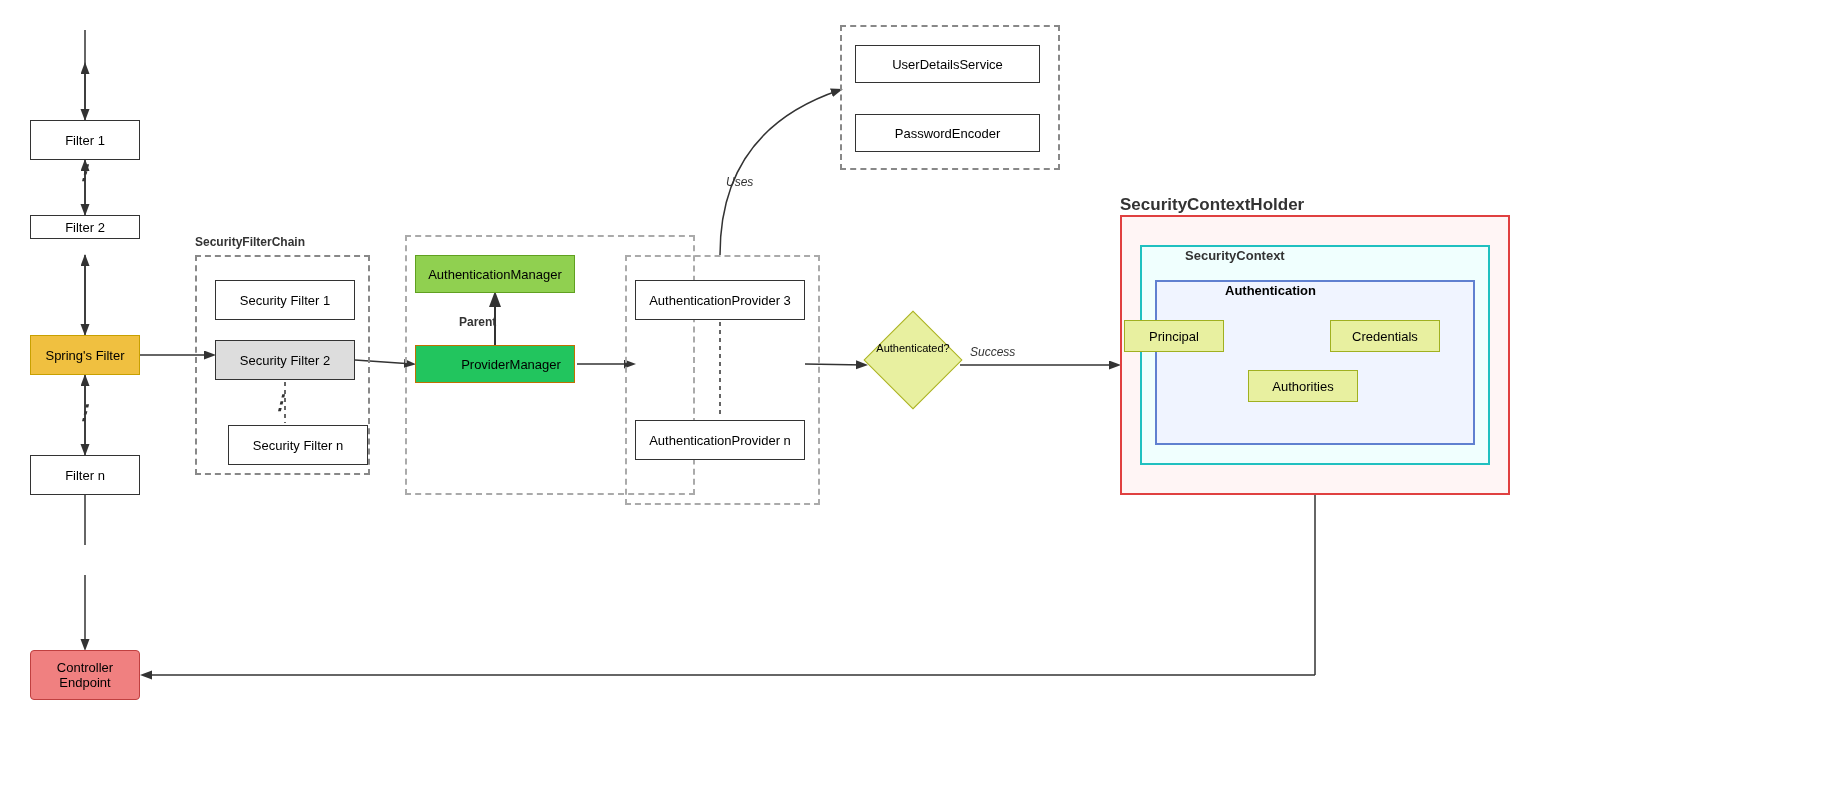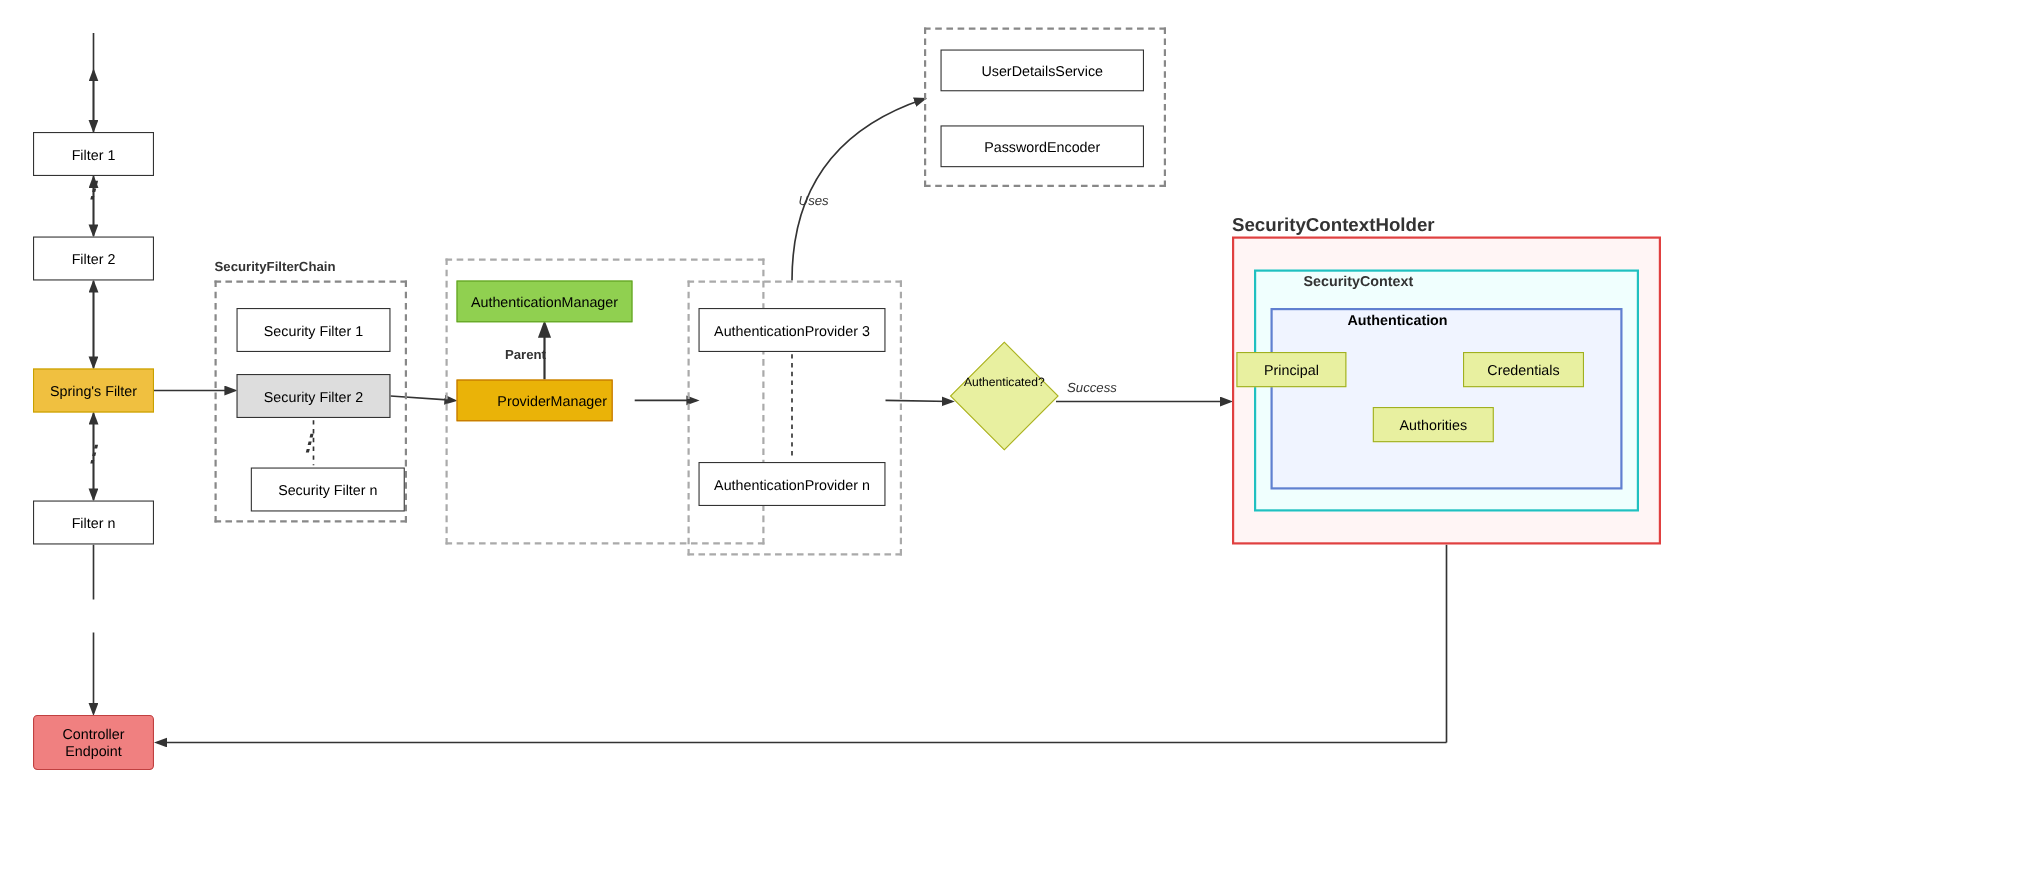--- a/index.html
+++ b/index.html
@@ -22,21 +22,21 @@
       position: absolute;
       border: 1.5px solid #333;
       background: #fff;
       display: flex;
       align-items: center;
       justify-content: center;
       text-align: center;
       font-size: 13px;
     }
     .box-filter1 { left: 30px; top: 120px; width: 110px; height: 40px; }
-    .box-filter2 { left: 30px; top: 215px; width: 110px; height: 40px; }
+    .box-filter2 { left: 30px; top: 215px; width: 110px; height: 24px; }
     .box-springs { left: 30px; top: 335px; width: 110px; height: 40px; background: #f0c040; border-color: #c8a000; }
     .box-filtern { left: 30px; top: 455px; width: 110px; height: 40px; }
     .box-controller { left: 30px; top: 650px; width: 110px; height: 50px; background: #f08080; border-color: #c04040; border-radius: 4px; }
 
     
     .sfc-container {
       position: absolute;
       left: 195px; top: 255px;
       width: 175px; height: 220px;
       border: 2px dashed #888;
@@ -56,21 +56,21 @@
 
     
     .auth-container {
       position: absolute;
       left: 405px; top: 235px;
       width: 290px; height: 260px;
       border: 2px dashed #aaa;
       background: transparent;
     }
     .box-authmgr { left: 415px; top: 255px; width: 160px; height: 38px; background: #90d050; border-color: #60a020; }
-    .box-provmgr { left: 415px; top: 345px; width: 142px; height: 38px; background: #eab308; border-color: #c07000; padding-left: 32px; }
+    .box-provmgr { left: 415px; top: 345px; width: 160px; height: 38px; background: #22c55e; border-color: #c07000; padding-left: 32px; }
 
     
     .ap-container {
       position: absolute;
       left: 625px; top: 255px;
       width: 195px; height: 250px;
       border: 2px dashed #aaa;
       background: transparent;
     }
     .box-ap1 { left: 635px; top: 280px; width: 170px; height: 40px; }

